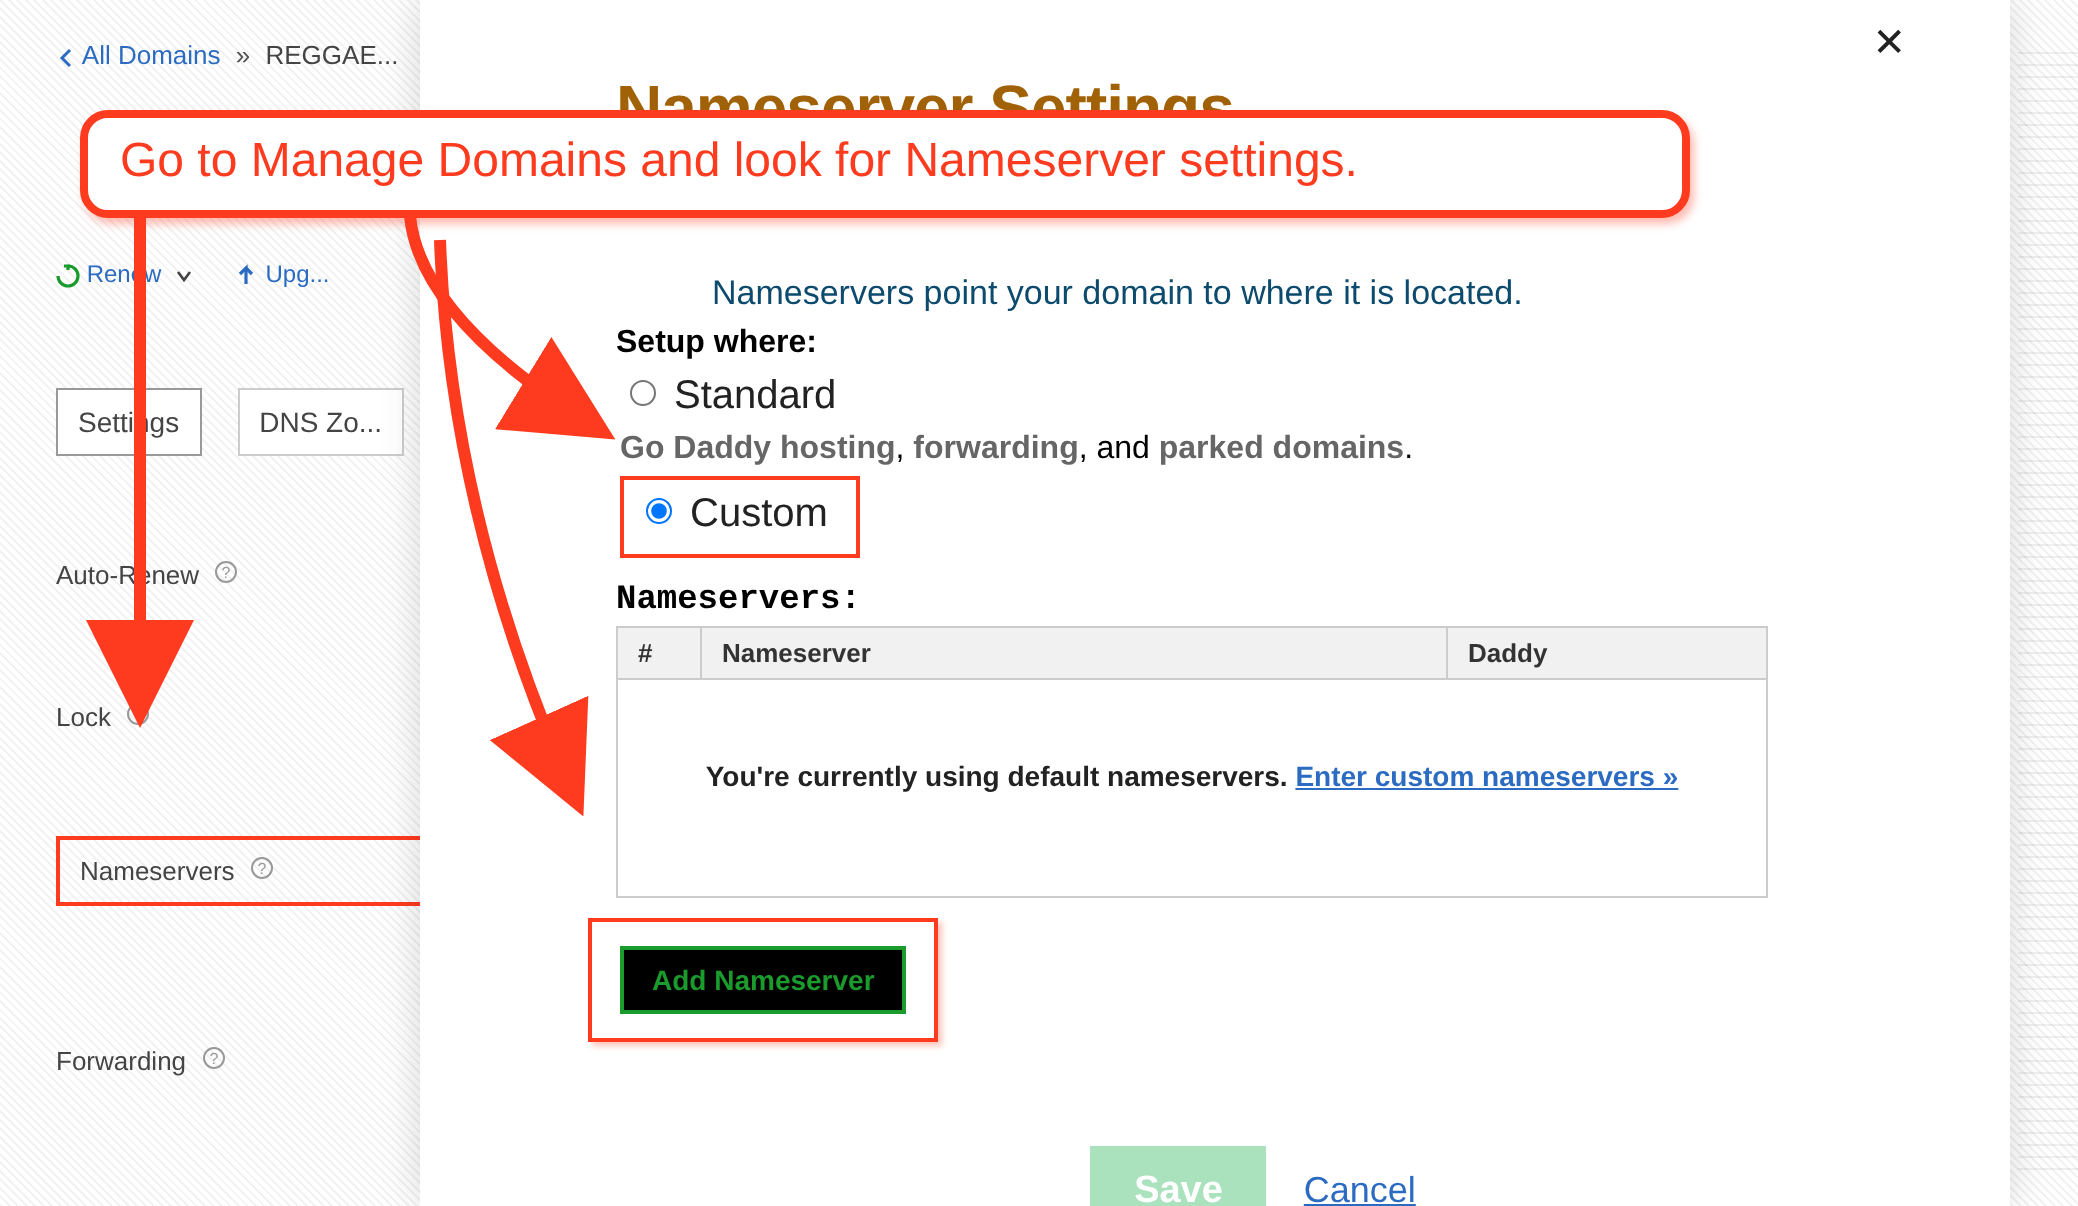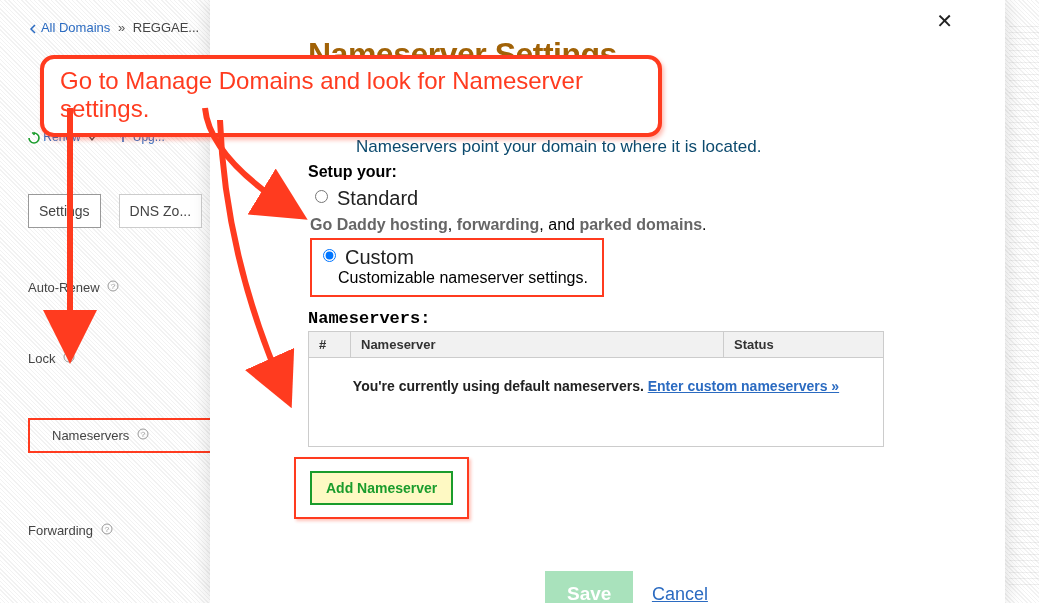--- a/index.html
+++ b/index.html
@@ -38,21 +38,21 @@
   .sbitem { 
     margin-top: 48px; font-size:13px; color:#444; 
     padding:4px 0;
   }
   .sbitem .iconq {
     display:inline-block; width:12px; height:12px;
     margin-left:4px;
   }
   .sbitem.boxed {
     border: 2px solid #ff3b1f;
-    padding: 8px 22px;
+    padding: 8px 10px;
     position: relative;
   }
   
   .modal {
     position:absolute;
     left: 210px;
     top: 0;
     width: 795px;
     height: 603px;
     background:#fff;
@@ -96,21 +96,21 @@
   }
   table.nstable th {
     text-align:left; padding:5px 10px;
     background:#f1f1f1;
     border:1px solid #ccc;
     color:#333;
     font-weight:bold;
   }
   table.nstable td.msgcell {
     text-align:center;
-    padding: 20px 10px 52px 10px;
+    padding: 40px 10px 52px 10px;
     font-size:14px;
     border:1px solid #ccc;
     color:#222;
   }
   table.nstable a.enterlink {
     color:#2b6bc1; text-decoration:underline; font-weight:bold;
   }
   .addnswrap {
     display:inline-block;
     border:2px solid #ff3b1f;
@@ -119,38 +119,38 @@
     margin-left: -14px;
     box-shadow: 2px 2px 3px rgba(255,59,31,0.3);
   }
   .addns {
     display:inline-block;
     border:2px solid #1a9c2c;
     color:#1a9c2c;
     font-weight:bold;
     font-size:14px;
     padding:7px 14px;
-    background:#fef9c3;
+    background:#000000;
     cursor:pointer;
   }
   .footerbtns { margin-top:52px; text-align:center; }
   .savebtn {
     background:#a9e2bc; color:#fff;
     border:none; font-size:19px; font-weight:bold;
     padding:12px 22px; cursor:pointer;
   }
   .cancellnk {
     color:#2b6bc1; text-decoration:underline;
     font-size:18px; margin-left:14px;
   }
   
   .callout {
     position:absolute;
     left:40px; top:55px;
-    width:622px;
+    width:805px;
     border:4px solid #ff3b1f;
     border-radius: 14px;
     padding: 8px 16px 10px 16px;
     background:#fff;
     z-index:5;
     color:#ff3b1f;
     font-size:24px;
     box-shadow: 2px 3px 4px rgba(255,59,31,0.35);
   }
   svg.anno { position:absolute; top:0; left:0; z-index:6; pointer-events:none; }
@@ -231,47 +231,46 @@
     
     
   </div>
 </div>
 
 <div class="modal">
   <button class="closebtn">✕</button>
   <h1 class="title">Nameserver Settings</h1>
 
   <div class="infoline">Nameservers point your domain to where it is located.</div>
-  <div class="setuptype">Setup your:</div>
+  <div class="setuptype">Setup where:</div>
 
   <div class="radiowrap">
     <div class="radioitem">
       <input type="radio" name="st" style="">
       <span class="lbl">Standard</span>
     </div>
     <div class="desc">
       <b>Go Daddy hosting</b><span>, </span><b>forwarding</b><span>, and </span><b>parked domains</b><span>.</span>
     </div>
 
     <div class="radiobox">
       <div class="radioitem" style="margin:0">
         <input type="radio" name="st" checked="" style="">
         <span class="lbl">Custom</span>
       </div>
-      <div class="desc" style="margin-left:20px">Customizable nameserver settings.</div>
     </div>
   </div>
 
   <div class="nslabel">Nameservers:</div>
   <table class="nstable">
     <tbody>
         <tr>
       <th style="width:42px">#</th>
       <th>Nameserver</th>
-      <th style="width:160px">Status</th>
+      <th style="width:160px">Daddy</th>
     </tr>
     <tr>
       <td class="msgcell" colspan="3">
         <b>You're currently using default nameservers. </b>
         <a href="#" class="enterlink">Enter custom nameservers »</a>
       </td>
     </tr>
   </tbody>
     </table>
 

